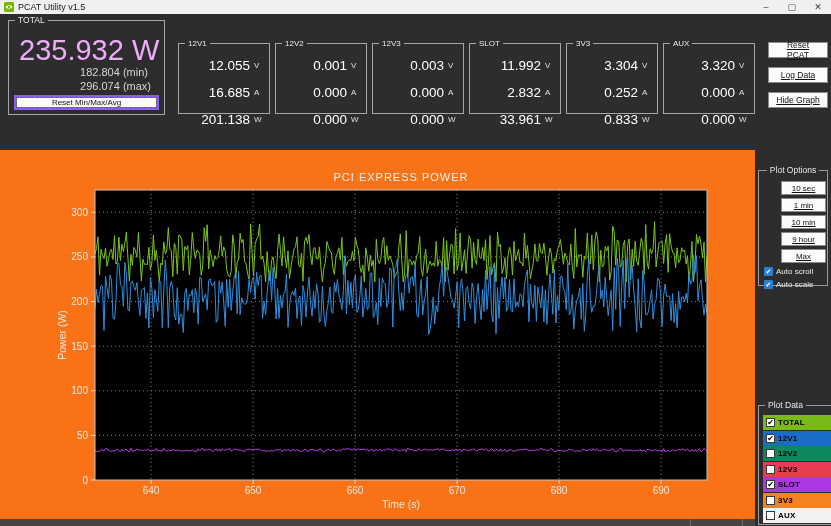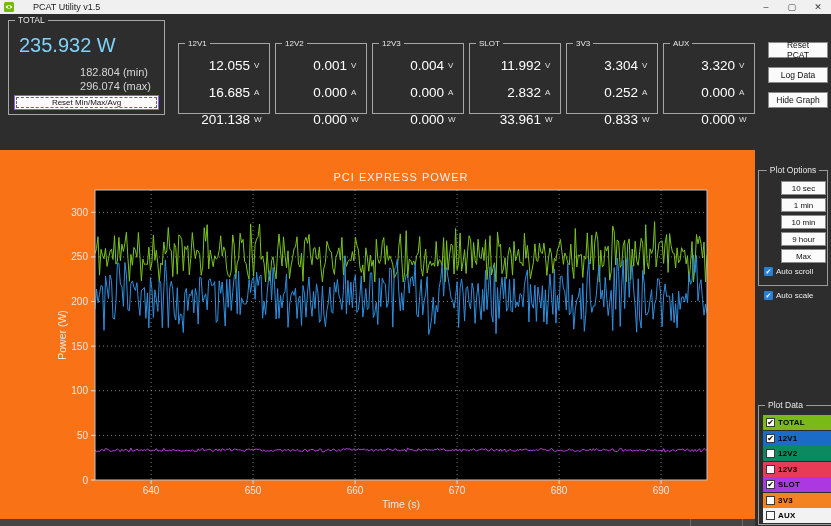--- a/index.html
+++ b/index.html
@@ -1,66 +1,66 @@
 <!DOCTYPE html>
 <html><head>
 <meta charset="utf-8">
 <style>
   html,body{margin:0;padding:0;background:#1a1a1a;}
   .window{position:relative;width:831px;height:526px;background:#2d2d2d;overflow:hidden;
           font-family:"Liberation Sans",sans-serif;-webkit-font-smoothing:antialiased;}
   
   .titlebar{position:absolute;left:0;top:0;width:831px;height:14px;background:#f0f0f0;
-            display:flex;align-items:center;font-size:9px;color:#1b1b1b;gap:15px;}
+            display:flex;align-items:center;font-size:9px;color:#1b1b1b;}
   .app-icon{width:10px;height:10px;margin:0 4px 0 4px;flex:0 0 auto;}
   .win-controls{margin-left:auto;display:flex;}
   .win-btn{width:26px;height:14px;display:flex;align-items:center;justify-content:center;
            color:#3c3c3c;font-size:9px;line-height:14px;}
   
   .groupbox{position:absolute;border:1px solid #a6a6a6;box-sizing:border-box;}
   .gb-label{position:absolute;top:-6px;left:6px;background:#2d2d2d;padding:0 3px;
             font-size:8.5px;line-height:11px;color:#e8e8e8;white-space:nowrap;}
   .gb-label-center{left:50%;transform:translateX(-50%);}
   
   .total-box{left:8px;top:20px;width:157px;height:95px;}
-  .total-value{position:absolute;left:10px;top:13px;font-size:20px;color:#7dd3fc;white-space:nowrap;}
+  .total-value{position:absolute;left:10px;top:13px;font-size:29px;color:#f0abfc;white-space:nowrap;}
   .total-stats{position:absolute;right:13px;top:45px;font-size:11px;
                line-height:13.5px;color:#d6d6d6;}
   .reset-mma{position:absolute;left:5px;right:5px;bottom:4px;height:15px;background:#fbfbfb;
-             border:1px solid #8b5cf6;font-size:8px;color:#111;outline:1px dashed #666;
+             border:3px solid #8b5cf6;font-size:8px;color:#111;outline:1px dashed #666;
              outline-offset:-3px;display:flex;align-items:center;justify-content:center;
              font-family:"Liberation Sans",sans-serif;}
   
   .rails-container{position:absolute;left:178px;top:43px;width:590px;height:71px;
                    display:flex;gap:5px;}
   .rail{position:relative;flex:0 0 92px;height:71px;border:1px solid #a6a6a6;
         box-sizing:border-box;padding-top:4px;}
   .rail .gb-label{font-size:8px;}
   .rail-row{height:19px;margin-top:8px;display:flex;align-items:center;
             justify-content:flex-end;padding-right:5px;}
   .rail-value{font-size:13.5px;color:#fff;}
   .rail-unit{font-size:8px;color:#e0e0e0;width:10px;text-align:left;margin-left:4px;}
   
   .actions-container{position:absolute;left:768px;top:42px;width:60px;display:flex;
                      flex-direction:column;gap:9px;}
   .btn-light{background:#fbfbfb;border:1px solid #8a8a8a;color:#111;font-size:8.5px;
              display:flex;align-items:center;justify-content:center;
-             font-family:"Liberation Sans",sans-serif;box-sizing:border-box;}
+             font-family:"Liberation Sans",sans-serif;box-sizing:border-box;text-decoration:underline;}
   .action-btn{width:60px;height:16px;}
   
   .graph-panel{position:absolute;left:0;top:150px;width:755px;height:369px;background:#f97316;}
   
   .bottom-strip{position:absolute;left:0;top:519px;width:755px;height:7px;background:#454545;}
   .strip-div{position:absolute;top:0;width:1px;height:7px;background:#6a6a6a;}
   
   .sidebar{position:absolute;left:755px;top:150px;width:76px;height:376px;background:#2d2d2d;}
   .plot-options-box{left:3px;top:20px;width:70px;height:116px;border-color:#9a9a9a;}
   .po-buttons{position:absolute;left:22px;top:10px;display:flex;flex-direction:column;gap:3px;}
   .po-btn{width:45px;height:14px;font-size:8px;}
-  .po-checks{position:absolute;left:5px;top:95px;display:flex;flex-direction:column;gap:14px;}
+  .po-checks{position:absolute;left:5px;top:95px;display:flex;flex-direction:column;gap:3px;}
   .check-row{display:flex;align-items:center;gap:3px;height:10px;}
   .checkbox-blue{width:9px;height:9px;border-radius:1px;display:flex;align-items:center;
                  justify-content:center;font-size:7px;color:#fff;line-height:9px;}
   .check-label{font-size:8px;color:#ececec;white-space:nowrap;}
   .plot-data-box{left:3px;top:255px;width:78px;height:120px;border-color:#9a9a9a;}
   .pd-rows{position:absolute;left:4px;top:9px;right:3px;}
   .legend-row{height:15px;margin-bottom:0.5px;display:flex;align-items:center;gap:3px;
               padding-left:3px;box-sizing:border-box;}
   .legend-box{width:9px;height:9px;background:#fff;border:1px solid #3a3a3a;flex:0 0 auto;
               display:flex;align-items:center;justify-content:center;font-size:8px;
@@ -124,21 +124,21 @@
           <span class="rail-unit">A</span>
         </div>
         <div class="rail-row">
           <span class="rail-value">0.000</span>
           <span class="rail-unit">W</span>
         </div>
       </div>
       <div class="rail">
         <span class="gb-label">12V3</span>
         <div class="rail-row">
-          <span class="rail-value">0.004</span>
+          <span class="rail-value">0.003</span>
           <span class="rail-unit">V</span>
         </div>
         <div class="rail-row">
           <span class="rail-value">0.000</span>
           <span class="rail-unit">A</span>
         </div>
         <div class="rail-row">
           <span class="rail-value">0.000</span>
           <span class="rail-unit">W</span>
         </div>

